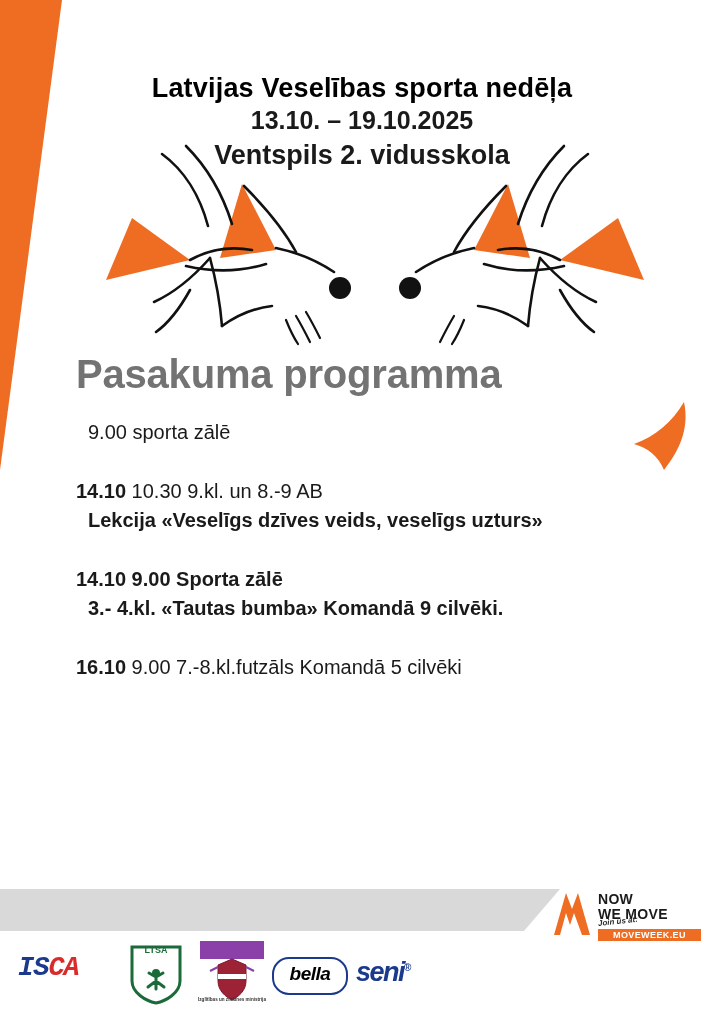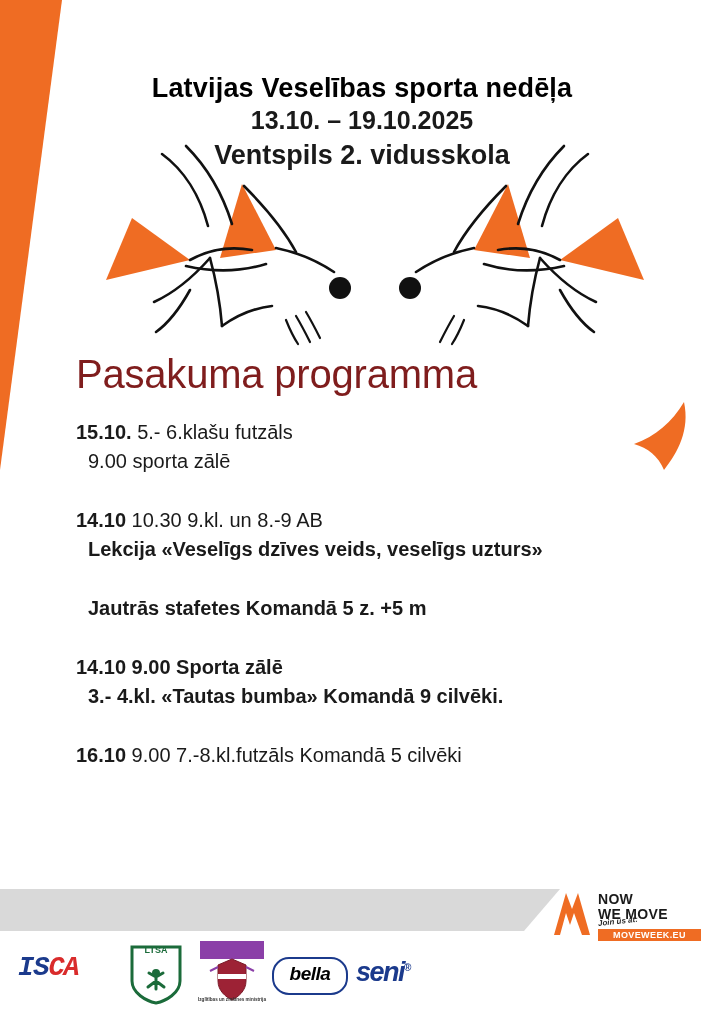--- a/index.html
+++ b/index.html
@@ -66,22 +66,22 @@
     height: 210px;
   }
   .illustration svg { display: block; }
 
   
   .section-title {
     position: absolute;
     top: 352px;
     left: 76px;
     font-size: 40px;
-    font-weight: normal;
-    color: #7f1d1d;
+    font-weight: bold;
+    color: #737373;
     letter-spacing: -0.2px;
   }
 
   
   .dart {
     position: absolute;
     top: 400px;
     left: 600px;
     width: 100px;
     height: 80px;
@@ -329,35 +329,31 @@
 
 <div class="dart">
   <svg width="100" height="80" viewBox="0 0 100 80">
     <path d="M84,2 C72,22 56,36 34,44 C48,48 58,56 64,70 C78,52 90,30 84,2 Z" fill="#ef6c23"></path>
   </svg>
 </div>
 
 <div class="program">
 
   <div class="prog-item item-0">
-    <div class="prog-line">
-      <b>15.10.</b><span> 5.- 6.klašu futzāls</span>
-    </div>
     <div class="prog-line indent">9.00 sporta zālē</div>
   </div>
 
   <div class="prog-item item-1">
     <div class="prog-line">
       <b>14.10</b><span> 10.30 9.kl. un 8.-9 AB</span>
     </div>
     <div class="prog-line indent"><b>Lekcija «Veselīgs dzīves veids, veselīgs uzturs»</b></div>
   </div>
 
   <div class="prog-item item-2">
-    <div class="prog-line indent"><b>Jautrās stafetes Komandā 5 z. +5 m</b></div>
   </div>
 
   <div class="prog-item item-3">
     <div class="prog-line">
       <b>14.10  9.00  Sporta zālē</b><span></span>
     </div>
     <div class="prog-line indent"><b>3.- 4.kl. «Tautas bumba» Komandā 9 cilvēki.</b></div>
   </div>
 
   <div class="prog-item item-4">

